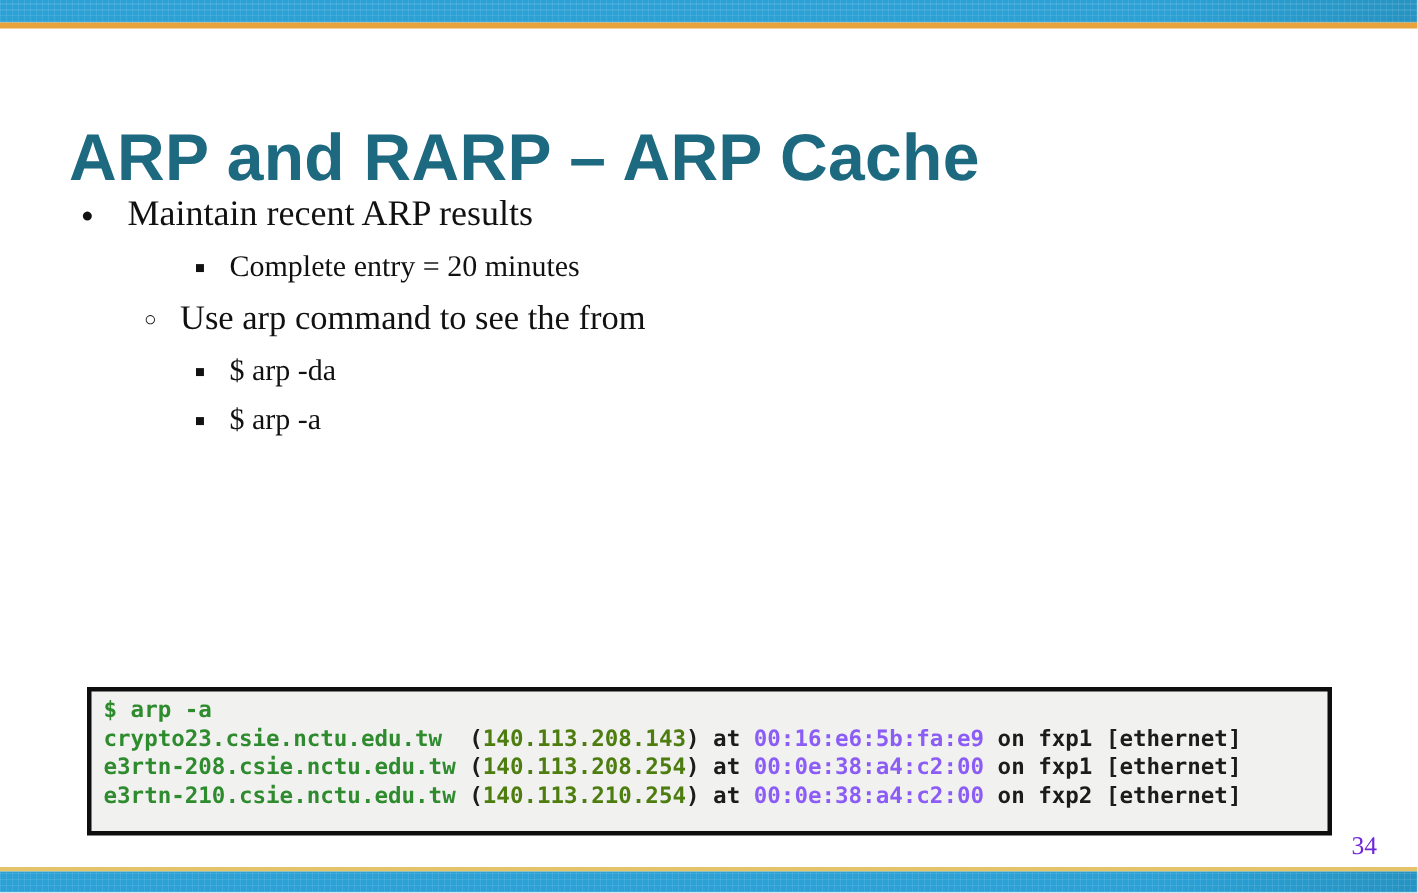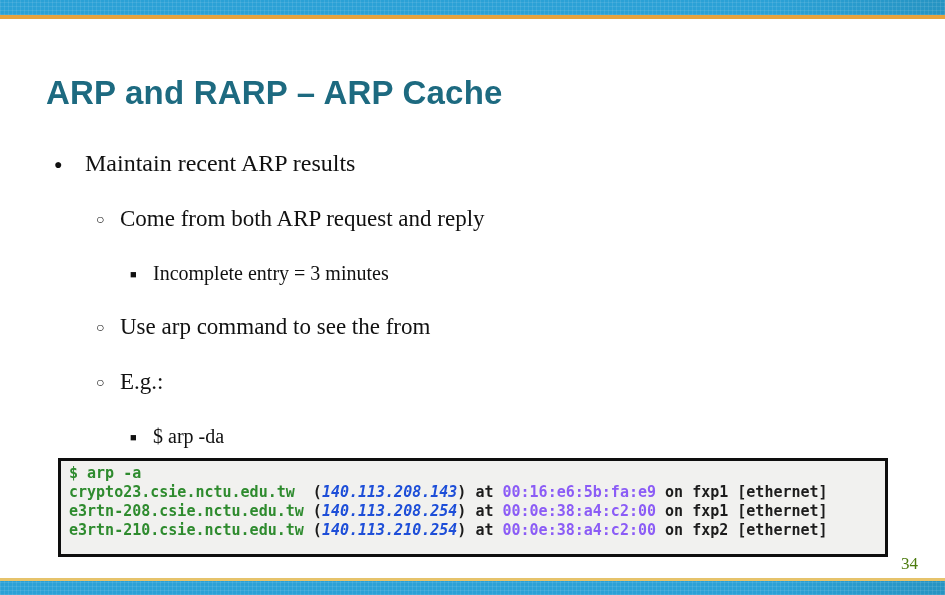--- a/index.html
+++ b/index.html
@@ -19,69 +19,67 @@
   }
   .banner-top{top:0;height:15px;}
   .accent-top{position:absolute;top:15px;left:0;width:945px;height:4px;background:#E8A33D;}
   .accent-bottom{position:absolute;bottom:14px;left:0;width:945px;height:3px;background:#E6C36B;}
   .banner-bottom{bottom:0;height:14px;}
 
   
   .slide-title{
     position:absolute;left:46px;top:52px;
     font-family:"Liberation Sans", sans-serif;
-    font-size:33px;color:#1D6A80;letter-spacing:.2px;
+    font-size:44px;color:#1D6A80;letter-spacing:.2px;
     white-space:nowrap;
   }
 
   
   .content{position:absolute;left:46px;top:126px;width:850px;color:#111;}
-  .bullet{display:block;white-space:nowrap;margin-top:20px;}
+  .bullet{display:block;white-space:nowrap;}
   .bullet .marker{display:inline-block;text-align:left;color:#111;}
   .level1{font-size:24px;line-height:34px;padding-left:8px;}
   .level1 .marker{width:31px;font-size:14px;vertical-align:2px;}
   .level2{font-size:23px;line-height:34px;padding-left:50px;}
   .level2 .marker{width:24px;font-size:14px;vertical-align:2px;}
   .level3{font-size:20px;line-height:32px;padding-left:84px;}
   .level3 .marker{width:23px;font-size:11px;vertical-align:2px;}
 
   
   .terminal{
     position:absolute;left:58px;top:458px;width:830px;height:99px;
     box-sizing:border-box;border:3px solid #0e0e0e;background:#F1F1EF;
     padding:3px 8px;
     font-family:"DejaVu Sans Mono", monospace;
     font-weight:bold;font-size:15px;line-height:19px;
     white-space:pre;overflow:hidden;
   }
   .t-green{color:#2E8B2E;}
-  .t-orange{color:#1d4ed8;font-style:italic;}
+  .t-orange{color:#4d7c0f;}
   .t-blue{color:#8b5cf6;}
   .t-black{color:#1C1C1C;}
 
   
   .page-number{
     position:absolute;right:27px;top:554px;
-    font-family:"Liberation Serif", serif;font-size:17px;color:#4d7c0f;
+    font-family:"Liberation Serif", serif;font-size:17px;color:#6d28d9;
   }
 </style>
 </head>
 <body>
 
 <div class="banner banner-top"></div>
 <div class="accent-top"></div>
 
 <h1 class="slide-title">ARP and RARP – ARP Cache</h1>
 
 <div class="content">
     <div class="bullet level1"><span class="marker">●</span><span>Maintain recent ARP results</span></div>
-    <div class="bullet level2"><span class="marker">○</span><span>Come from both ARP request and reply</span></div>
-    <div class="bullet level3"><span class="marker">■</span><span>Incomplete entry = 3 minutes</span></div>
+    <div class="bullet level3"><span class="marker">■</span><span>Complete entry = 20 minutes</span></div>
     <div class="bullet level2"><span class="marker">○</span><span>Use arp command to see the from</span></div>
-    <div class="bullet level2"><span class="marker">○</span><span>E.g.:</span></div>
     <div class="bullet level3"><span class="marker">■</span><span>$ arp -da</span></div>
     <div class="bullet level3"><span class="marker">■</span><span>$ arp -a</span></div>
   </div>
 
 <div class="terminal"><div class="tline"><span class="t-green">$ arp -a</span></div><div class="tline"><span class="t-green">crypto23.csie.nctu.edu.tw</span><span class="t-black">  (</span><span class="t-orange">140.113.208.143</span><span class="t-black">) at </span><span class="t-blue">00:16:e6:5b:fa:e9</span><span class="t-black"> on fxp1 [ethernet]</span></div><div class="tline"><span class="t-green">e3rtn-208.csie.nctu.edu.tw</span><span class="t-black"> (</span><span class="t-orange">140.113.208.254</span><span class="t-black">) at </span><span class="t-blue">00:0e:38:a4:c2:00</span><span class="t-black"> on fxp1 [ethernet]</span></div><div class="tline"><span class="t-green">e3rtn-210.csie.nctu.edu.tw</span><span class="t-black"> (</span><span class="t-orange">140.113.210.254</span><span class="t-black">) at </span><span class="t-blue">00:0e:38:a4:c2:00</span><span class="t-black"> on fxp2 [ethernet]</span></div></div>
 
 <div class="page-number">34</div>
 
 <div class="accent-bottom"></div>
 <div class="banner banner-bottom"></div>

